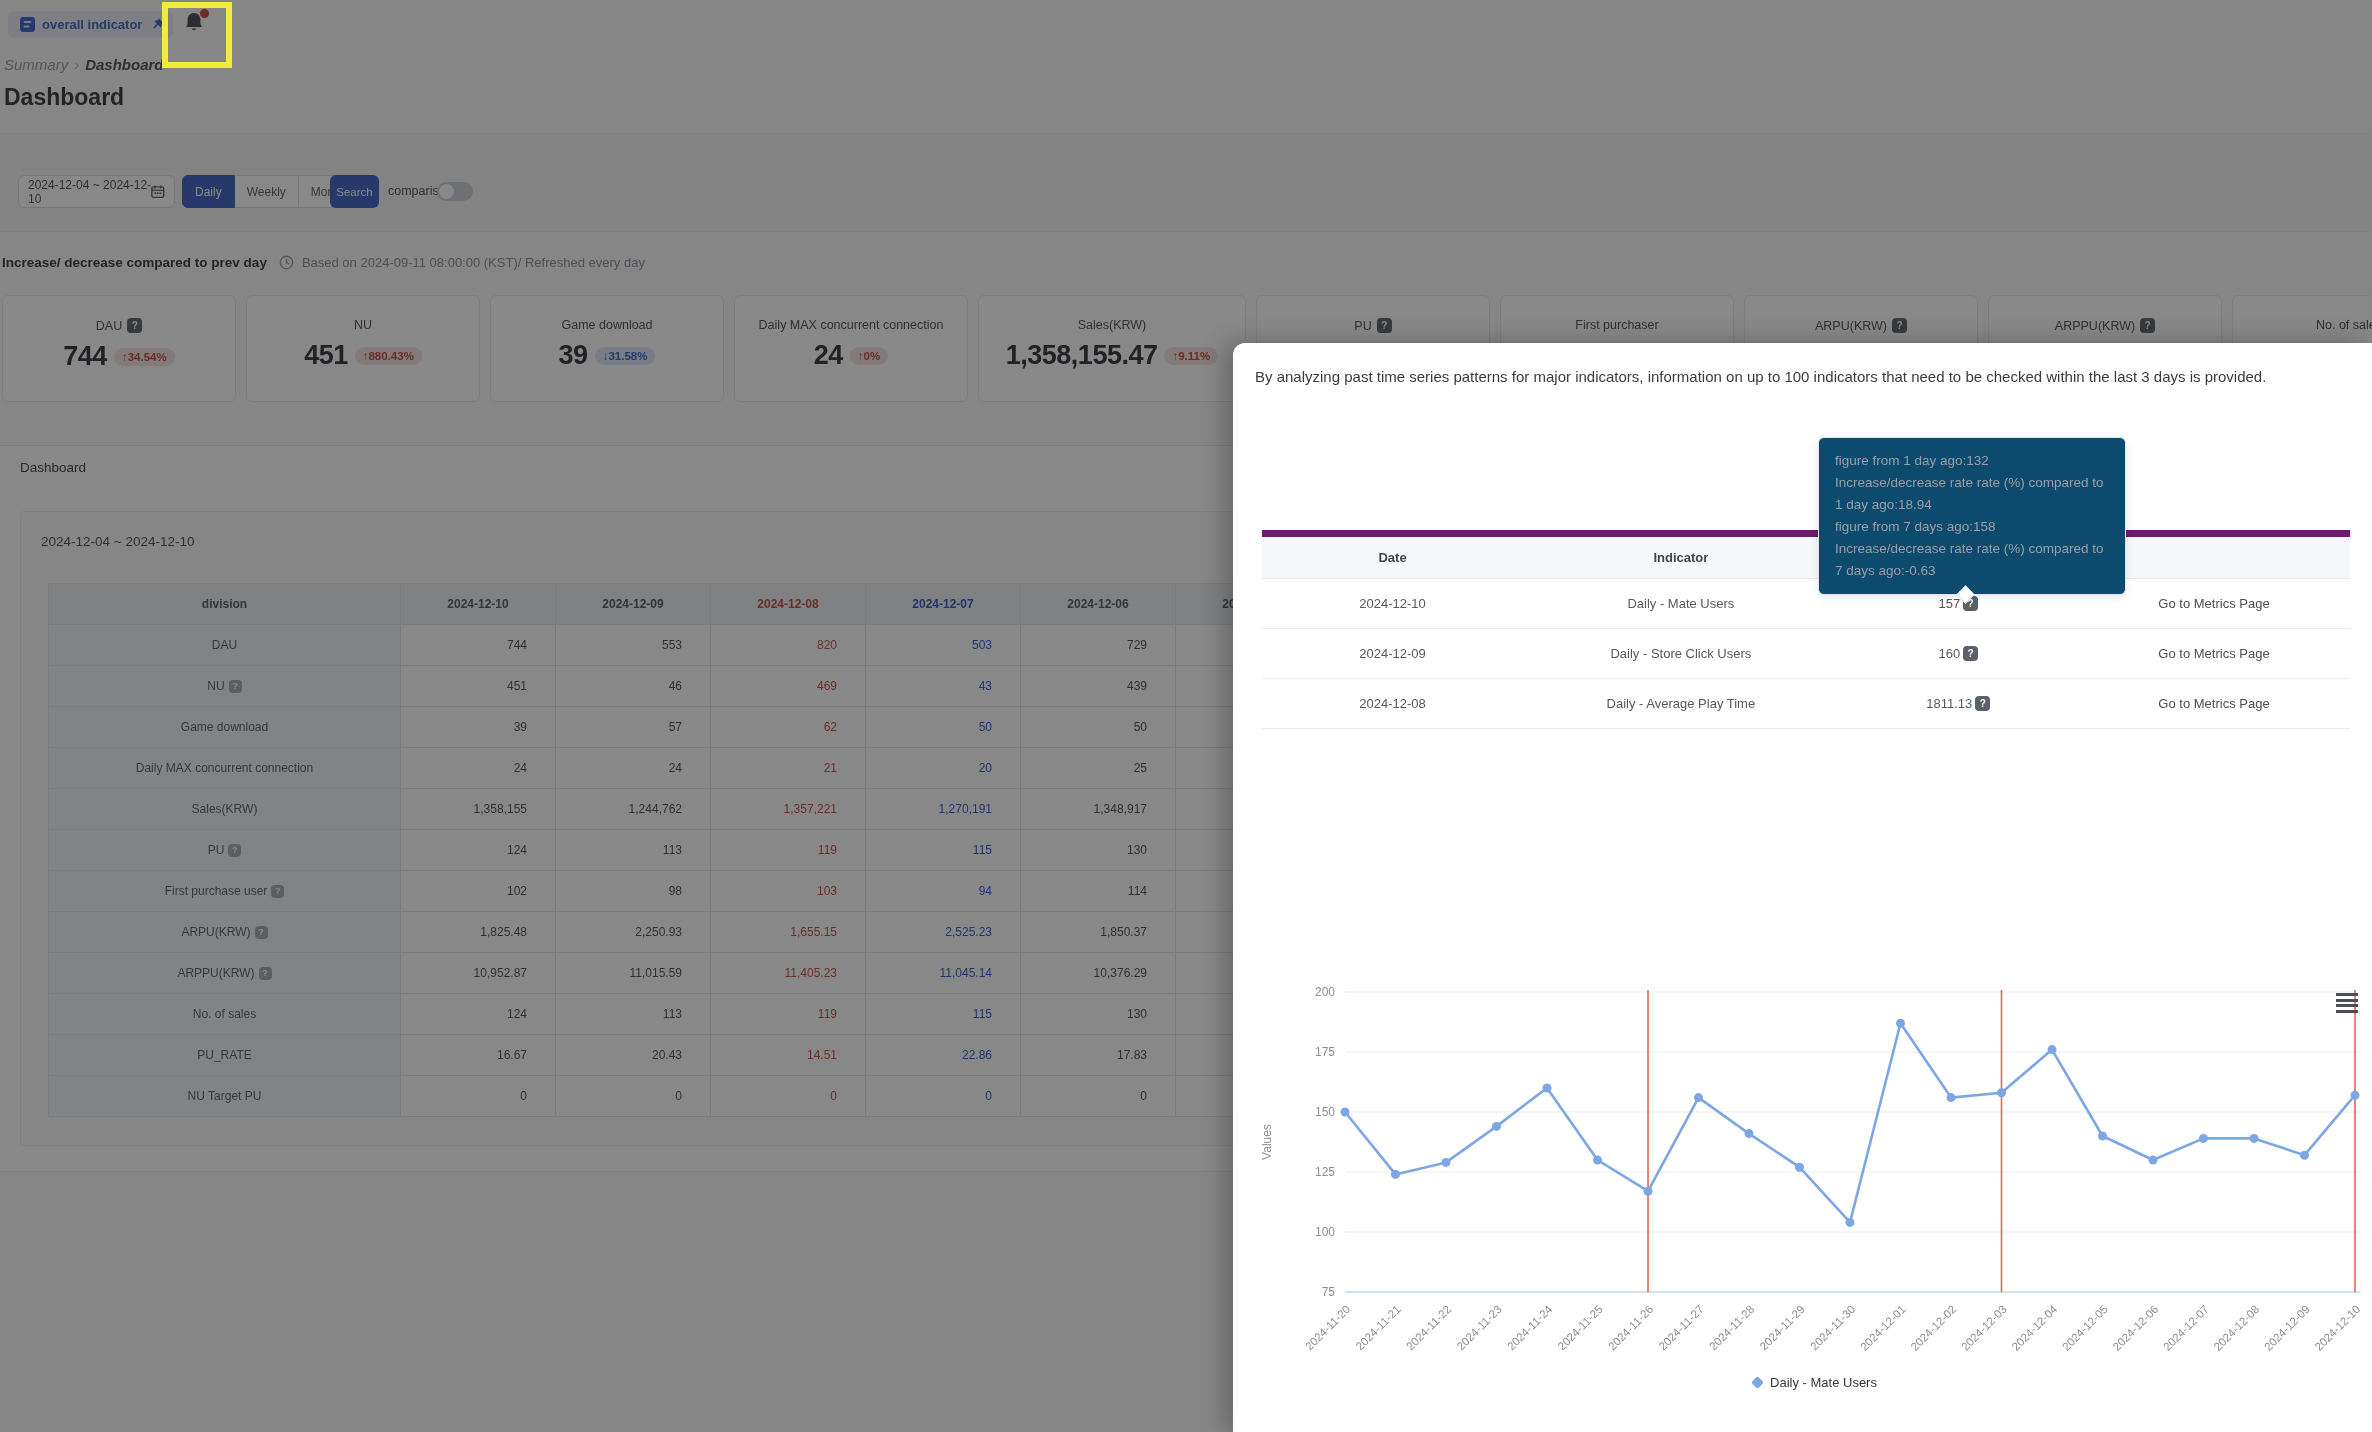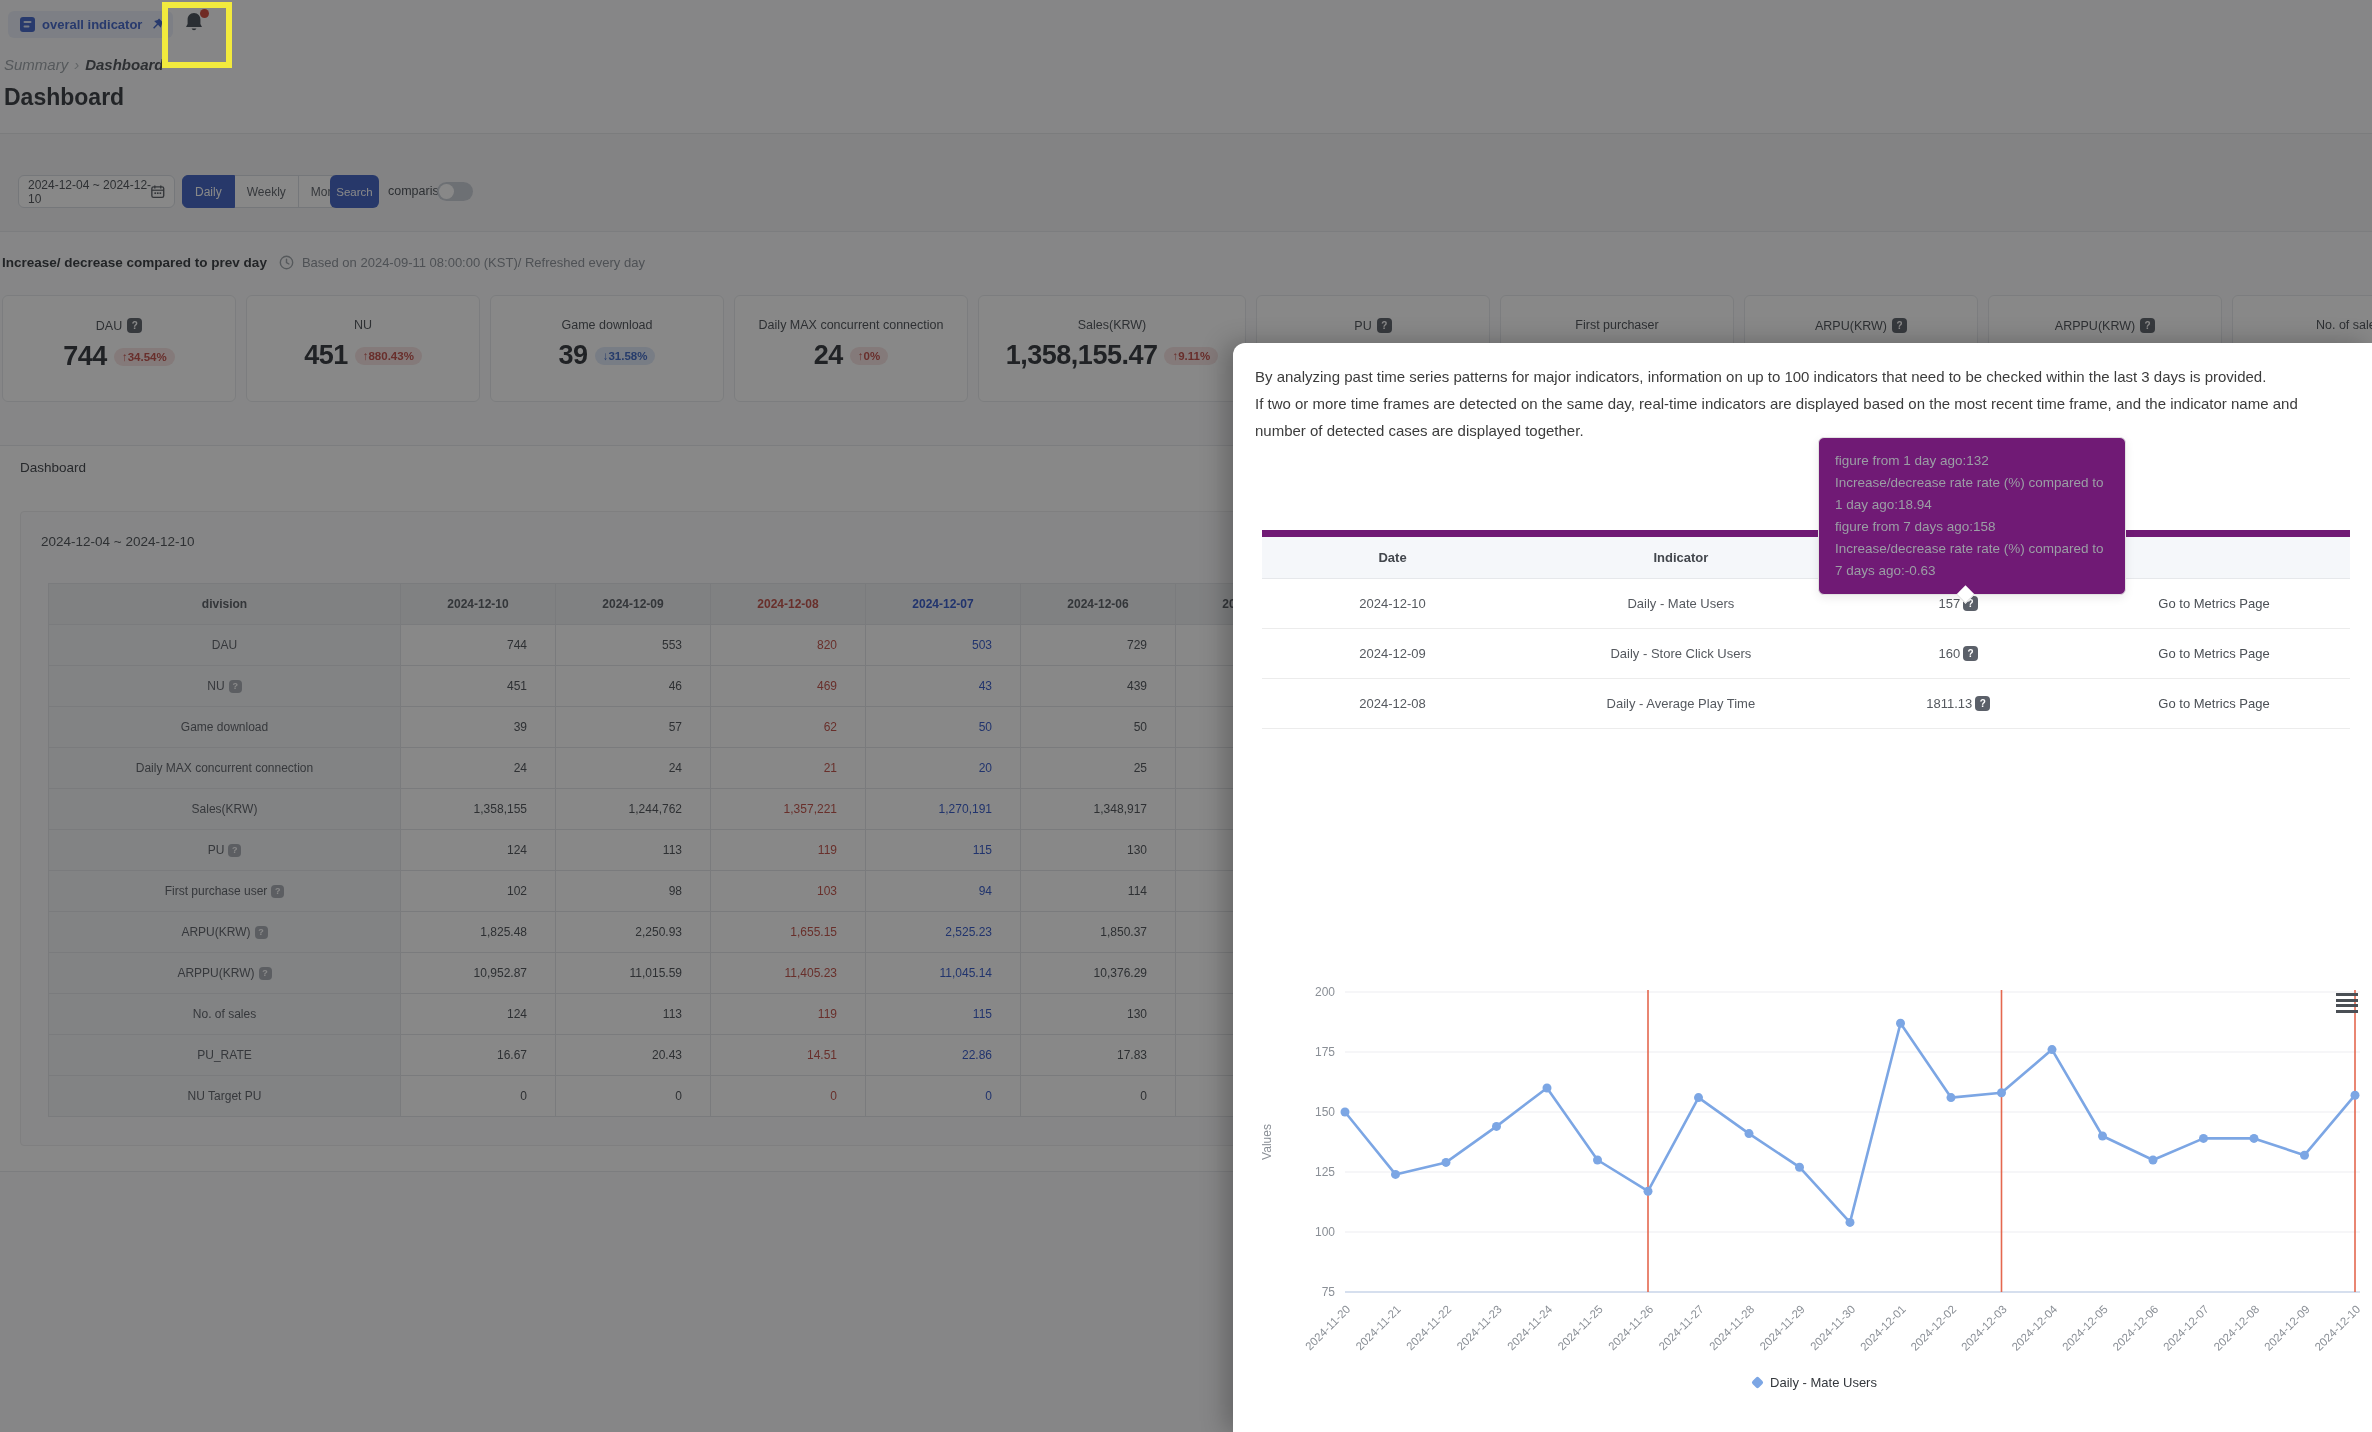--- a/index.html
+++ b/index.html
@@ -77,21 +77,21 @@
   .modal { position:absolute; left:1233px; top:343px; right:0; bottom:0; background:#fff; z-index:50; border-radius:12px 0 0 0; box-shadow:-8px 0 24px rgba(0,0,0,0.25); }
   .modal-desc { padding:20px 45px 0 22px; width:1117px; font-size:15px; line-height:27px; color:#3c3c3c; }
   .modal-table { position:absolute; left:29px; top:187px; width:1088px; border-collapse:collapse; font-size:13px; }
   .modal-table thead th { height:45px; background:#f5f7fa; border-top:7px solid #701a75; border-bottom:1px solid #e6e8eb; font-weight:bold; color:#43474d; text-align:center; }
   .modal-table td { height:50px; text-align:center; color:#55595f; border-bottom:1px solid #ececec; }
   .modal-table .c1{width:24%} .modal-table .c2{width:29%} .modal-table .c3{width:22%} .modal-table .c4{width:25%}
   .metric-link { color:#4a4f55; cursor:pointer; }
   .val-cell { display:inline-flex; align-items:center; gap:3px; }
 
   
-  .tooltip { position:absolute; left:1818px; top:437px; width:308px; z-index:60; background:#701a75; border:1px solid #e2e2e2; border-radius:6px; box-shadow:0 3px 10px rgba(0,0,0,0.08); padding:12px 16px; font-size:13.5px; line-height:22px; color:#9b9fa5; }
+  .tooltip { position:absolute; left:1818px; top:437px; width:308px; z-index:60; background:#0c4a6e; border:1px solid #e2e2e2; border-radius:6px; box-shadow:0 3px 10px rgba(0,0,0,0.08); padding:12px 16px; font-size:13.5px; line-height:22px; color:#9b9fa5; }
   .tooltip::after { content:""; position:absolute; left:140px; bottom:-7px; width:12px; height:12px; background:#fff; border-right:1px solid #e2e2e2; border-bottom:1px solid #e2e2e2; transform:rotate(45deg); }
 
   
   .chart-wrap { position:absolute; left:22px; top:617px; width:1120px; height:400px; }
   .chart-legend { position:absolute; left:22px; top:1032px; width:1120px; display:flex; justify-content:center; align-items:center; gap:8px; font-size:13px; color:#33373c; cursor:pointer; }
   .legend-diamond { width:9px; height:9px; background:#7ca6e4; transform:rotate(45deg); border-radius:2px; }
   .chart-menu { position:absolute; right:14px; top:650px; width:22px; cursor:pointer; }
   .chart-menu .bar { height:3px; background:#4a4f55; margin-bottom:2.5px; }
 
   
@@ -412,21 +412,20 @@
     </div>
   </div>
 
 </div>
 
 <div class="dim"></div>
 
 <div class="modal">
   <div class="modal-desc">
     <div>By analyzing past time series patterns for major indicators, information on up to 100 indicators that need to be checked within the last 3 days is provided.</div>
-    <div>If two or more time frames are detected on the same day, real-time indicators are displayed based on the most recent time frame, and the indicator name and number of detected cases are displayed together.</div>
   </div>
 
   <table class="modal-table">
     <thead>
         <tr>
           <th class="c1">Date</th>
           <th class="c2">Indicator</th>
           <th class="c3"></th>
           <th class="c4"></th>
         </tr>

